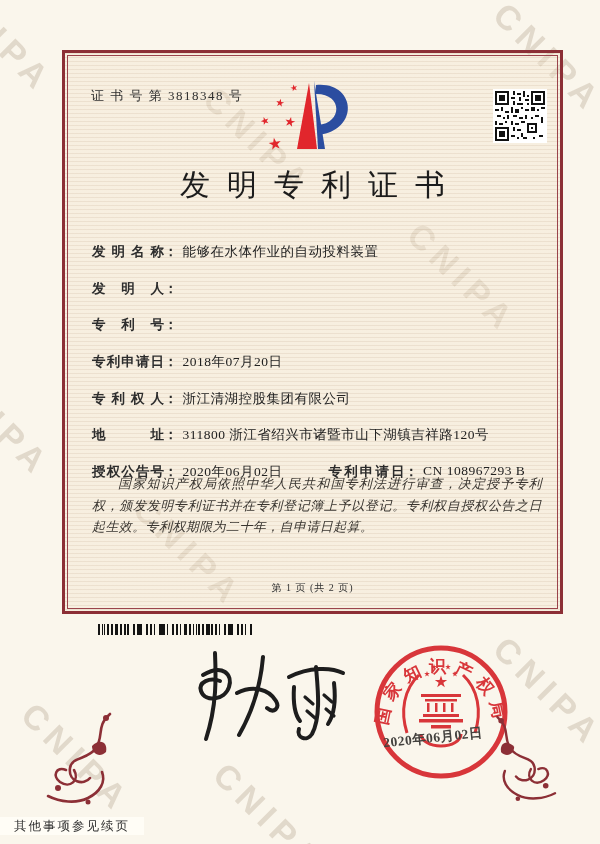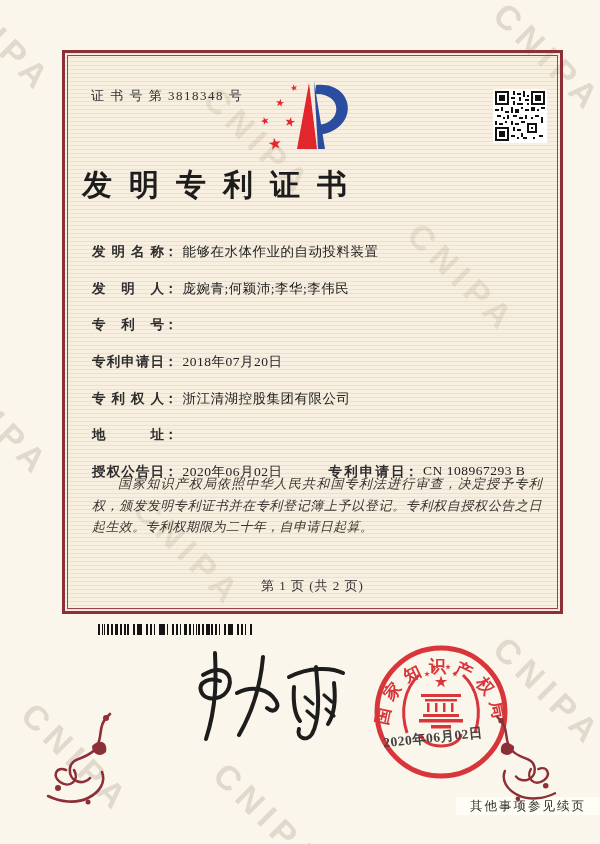--- a/index.html
+++ b/index.html
@@ -28,22 +28,22 @@
   }
   .frame::before{
     content:"";position:absolute;inset:2px;border:1px solid #9a434b;pointer-events:none;
   }
   .cert-no{
     position:absolute;left:26px;top:34px;font-size:13px;letter-spacing:1.5px;color:#2f2f2f;
   }
   .logo{position:absolute;left:192px;top:26px;width:110px;height:92px;}
   .qr{position:absolute;left:428px;top:36px;width:50px;height:50px;background:#fff;padding:2px;}
   .title{
-    position:absolute;left:0;top:112px;width:100%;
-    font-size:30px;font-weight:bold;letter-spacing:17px;text-indent:17px;color:#1c1c1c;
+    position:absolute;left:0;top:112px;width:100%;text-align:center;
+    font-size:30px;font-weight:normal;letter-spacing:17px;text-indent:17px;color:#1c1c1c;
   }
   
   .fields{position:absolute;left:27px;top:190px;right:16px;font-size:13.5px;}
   .frow{display:flex;align-items:flex-start;height:24px;margin-bottom:12.7px;white-space:nowrap;}
   .flabel{
     display:inline-block;width:72px;text-align:justify;text-align-last:justify;
     font-weight:bold;color:#2d2d2d;flex:0 0 auto;
   }
   .fcolon{font-weight:bold;flex:0 0 auto;}
   .fvalue{margin-left:5px;letter-spacing:0.5px;color:#222;}
@@ -67,28 +67,28 @@
   .signature{position:absolute;left:112px;top:592px;width:172px;height:102px;}
   
   .seal{position:absolute;left:304px;top:584px;width:144px;height:154px;opacity:0.92;}
   .seal-date{
     position:absolute;left:318px;top:674px;width:140px;
     font-size:13.5px;font-weight:bold;color:#43413e;letter-spacing:0.5px;
     transform:rotate(-6deg);
   }
   .page-ind{
     position:absolute;left:0;bottom:16px;width:100%;text-align:center;
-    font-size:13px;letter-spacing:1px;color:#333;
+    font-size:10px;letter-spacing:1px;color:#333;
   }
   
   .fl{position:absolute;z-index:4;}
   .fl-bl{left:34px;top:708px;width:84px;height:98px;}
   .fl-br{left:490px;top:710px;width:78px;height:94px;transform:scaleX(-1);}
   
-  .footer-note{position:absolute;left:0;top:796px;width:100%;text-align:right;z-index:3;}
+  .footer-note{position:absolute;left:0;top:816px;width:100%;text-align:left;z-index:3;}
   .footer-note span{
     background:#fffdf6;padding:2px 14px;font-size:12.5px;letter-spacing:2px;color:#2e2e2e;
   }
 </style>
 </head>
 <body>
 
 <span class="wm" style="left:-2px;top:38px">CNIPA</span>
 <span class="wm" style="left:258px;top:142px">CNIPA</span>
 <span class="wm" style="left:548px;top:58px">CNIPA</span>
@@ -187,42 +187,42 @@
 
   <div class="fields">
     <div class="frow">
       <span class="flabel">发明名称</span>
         <span class="fcolon">：</span>
       <span class="fvalue">能够在水体作业的自动投料装置</span>
     </div>
     <div class="frow">
       <span class="flabel">发明人</span>
         <span class="fcolon">：</span>
-      <span class="fvalue">庞婉青;何颖沛;李华;李伟民</span>
     </div>
     <div class="frow">
       <span class="flabel">专利号</span>
         <span class="fcolon">：</span>
     </div>
     <div class="frow">
       <span class="flabel">专利申请日</span>
         <span class="fcolon">：</span>
       <span class="fvalue">2018年07月20日</span>
     </div>
     <div class="frow">
       <span class="flabel">专利权人</span>
         <span class="fcolon">：</span>
       <span class="fvalue">浙江清湖控股集团有限公司</span>
     </div>
     <div class="frow">
       <span class="flabel">地址</span>
         <span class="fcolon">：</span>
-    </div>
-    <div class="frow">
-      <span class="flabel">授权公告日</span>
+      <span class="fvalue">311800 浙江省绍兴市诸暨市山下湖镇吉祥路120号</span>
+    </div>
+    <div class="frow">
+      <span class="flabel">授权公告号</span>
         <span class="fcolon">：</span>
       <span class="fvalue">2020年06月02日</span>
       <span class="flabel2">专利申请日</span>
         <span class="fcolon">：</span>
       <span class="fvalue">CN 108967293 B</span>
     </div>
   </div>
 
   <div class="paras">
     <p>国家知识产权局依照中华人民共和国专利法进行审查，决定授予专利权，颁发发明专利证书并在专利登记簿上予以登记。专利权自授权公告之日起生效。专利权期限为二十年，自申请日起算。</p>

